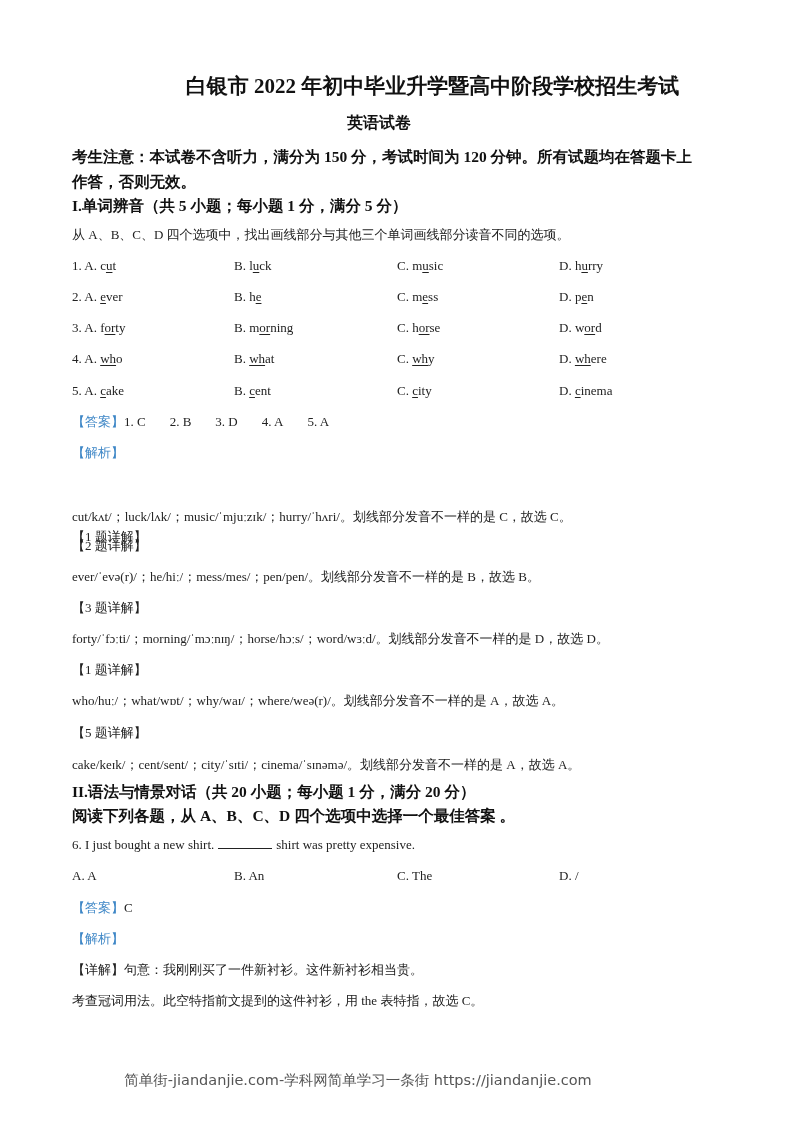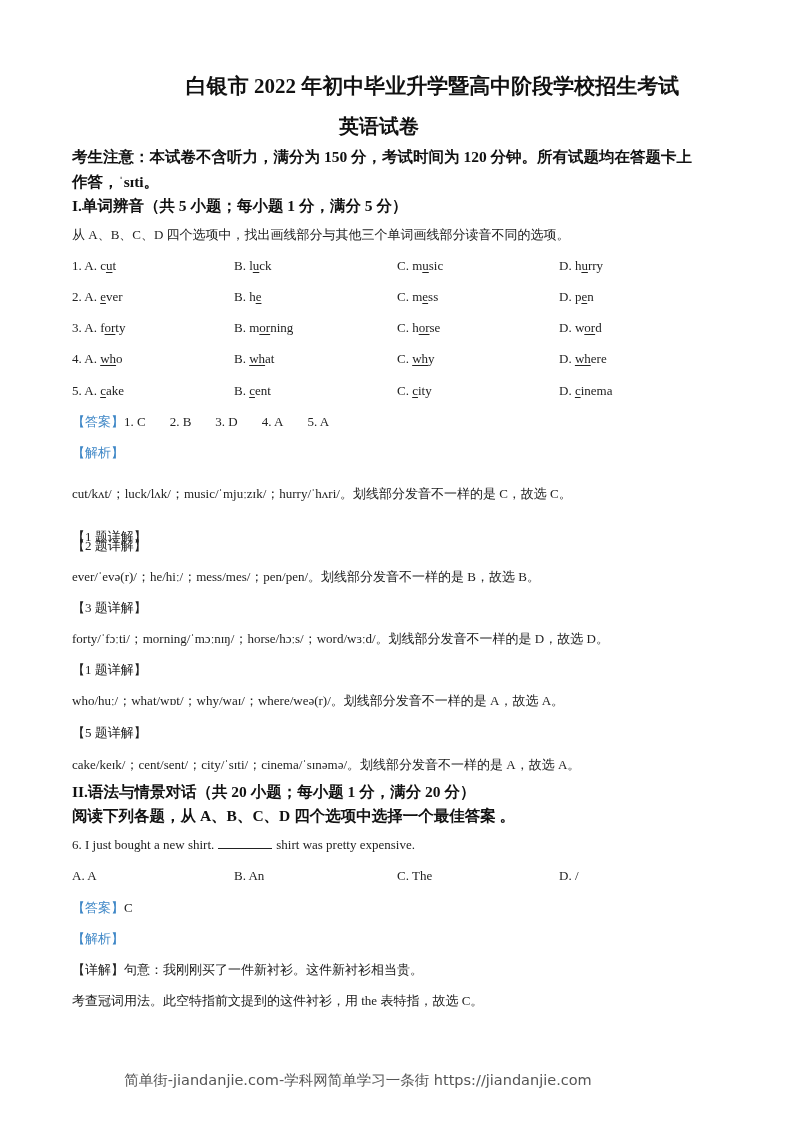--- a/index.html
+++ b/index.html
@@ -1,37 +1,37 @@
 <!DOCTYPE html>
 <html><head>
 <meta charset="utf-8">
 <style>
   html, body { margin: 0; padding: 0; background: #ffffff; }
   body { width: 793px; height: 1122px; position: relative; overflow: hidden;
          font-family: "Liberation Serif", "DejaVu Serif", serif; color: #1a1a1a; }
   .abs { position: absolute; white-space: nowrap; }
   .title { left: 0; width: 793px; text-align: center; font-weight: bold; font-size: 21px; color: #111; }
-  .subtitle { left: 0; width: 758px; text-align: center; font-weight: bold; font-size: 20px; color: #111; }
+  .subtitle { left: 0; width: 758px; text-align: center; font-weight: bold; font-size: 16px; color: #111; }
   .bold-line { left: 72px; font-weight: bold; font-size: 15.5px; color: #111; }
   .body-line { left: 72px; font-size: 13px; color: #222; }
   .opt { font-size: 13px; color: #222; }
   .blue { color: #3d86c6; }
   .u { text-decoration: underline; text-underline-offset: 2px; }
   .ans-gap { display: inline-block; width: 24px; }
   .footer { left: 0; width: 716px; text-align: center; font-family: "DejaVu Sans", sans-serif;
             font-size: 14.5px; color: #555; }
   .blank { display: inline-block; width: 54px; border-bottom: 1px solid #222; height: 10px; margin: 0 4px; }
 </style>
 </head>
 <body>
 
 <div class="abs title" style="top:72px;padding-left:36px;">白银市 2022 年初中毕业升学暨高中阶段学校招生考试</div>
 <div class="abs subtitle" style="top:113px;">英语试卷</div>
 <div class="abs bold-line" style="top:147px;">考生注意：本试卷不含听力，满分为 150 分，考试时间为 120 分钟。所有试题均在答题卡上</div>
-<div class="abs bold-line" style="top:172px;">作答，ˈsɪti。</div>
+<div class="abs bold-line" style="top:172px;">作答，否则无效。</div>
 
 <div class="abs bold-line" style="top:196px;">I.单词辨音（共 5 小题；每小题 1 分，满分 5 分）</div>
 <div class="abs body-line" style="top:226px;">从 A、B、C、D 四个选项中，找出画线部分与其他三个单词画线部分读音不同的选项。</div>
 
 <div id="q-rows">
     <div class="abs opt" style="top: 258px; left: 72px;"><span>1. A.</span> <span>c</span><span class="u">u</span><span>t</span></div>
     <div class="abs opt" style="top: 258px; left: 234px;"><span>B.</span> <span>l</span><span class="u">u</span><span>ck</span></div>
     <div class="abs opt" style="top: 258px; left: 397px;"><span>C.</span> <span>m</span><span class="u">u</span><span>sic</span></div>
     <div class="abs opt" style="top: 258px; left: 559px;"><span>D.</span> <span>h</span><span class="u">u</span><span>rry</span></div>
     <div class="abs opt" style="top: 289px; left: 72px;"><span>2. A.</span> <span></span><span class="u">e</span><span>ver</span></div>
@@ -51,21 +51,21 @@
     <div class="abs opt" style="top: 383px; left: 397px;"><span>C.</span> <span></span><span class="u">c</span><span>ity</span></div>
     <div class="abs opt" style="top: 383px; left: 559px;"><span>D.</span> <span></span><span class="u">c</span><span>inema</span></div>
   </div>
 
 <div class="abs body-line" style="top:413px;">
   <span class="blue">【答案】</span><span>1. C</span><span class="ans-gap"></span><span>2. B</span><span class="ans-gap"></span><span>3. D</span><span class="ans-gap"></span><span>4. A</span><span class="ans-gap"></span><span>5. A</span>
 </div>
 <div class="abs body-line blue" style="top:444px;">【解析】</div>
 
 <div class="abs body-line" style="top:484px;margin-top:44px;">【1 题详解】</div>
-<div class="abs body-line" style="top:485px;text-align:center;">cut/kʌt/；luck/lʌk/；music/ˈmjuːzɪk/；hurry/ˈhʌri/。划线部分发音不一样的是 C，故选 C。</div>
+<div class="abs body-line" style="top:508px;text-align:center;">cut/kʌt/；luck/lʌk/；music/ˈmjuːzɪk/；hurry/ˈhʌri/。划线部分发音不一样的是 C，故选 C。</div>
 <div class="abs body-line" style="top:537px;">【2 题详解】</div>
 <div class="abs body-line" style="top:568px;">ever/ˈevə(r)/；he/hiː/；mess/mes/；pen/pen/。划线部分发音不一样的是 B，故选 B。</div>
 <div class="abs body-line" style="top:599px;">【3 题详解】</div>
 <div class="abs body-line" style="top:630px;">forty/ˈfɔːti/；morning/ˈmɔːnɪŋ/；horse/hɔːs/；word/wɜːd/。划线部分发音不一样的是 D，故选 D。</div>
 <div class="abs body-line" style="top:661px;">【1 题详解】</div>
 <div class="abs body-line" style="top:692px;">who/huː/；what/wɒt/；why/waɪ/；where/weə(r)/。划线部分发音不一样的是 A，故选 A。</div>
 <div class="abs body-line" style="top:724px;">【5 题详解】</div>
 <div class="abs body-line" style="top:756px;">cake/keɪk/；cent/sent/；city/ˈsɪti/；cinema/ˈsɪnəmə/。划线部分发音不一样的是 A，故选 A。</div>
 
 <div class="abs bold-line" style="top:782px;">II.语法与情景对话（共 20 小题；每小题 1 分，满分 20 分）</div>

